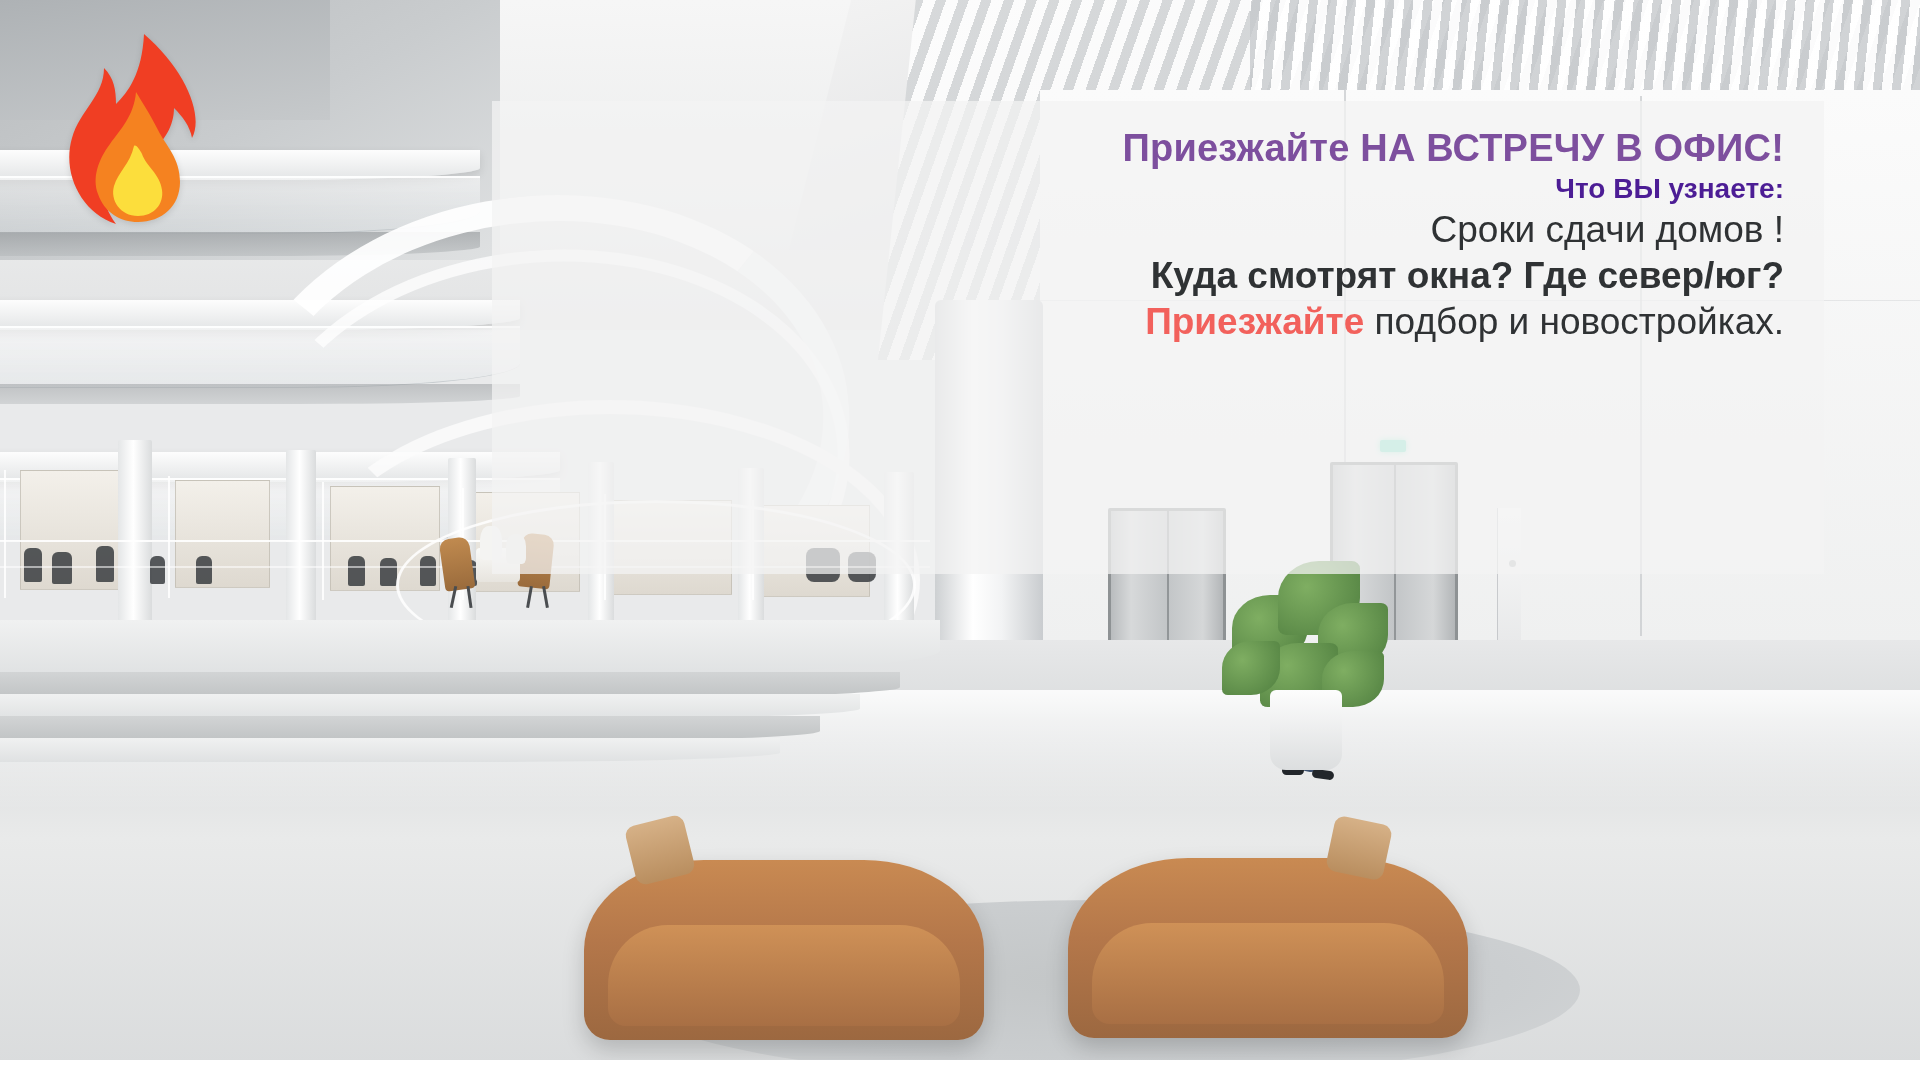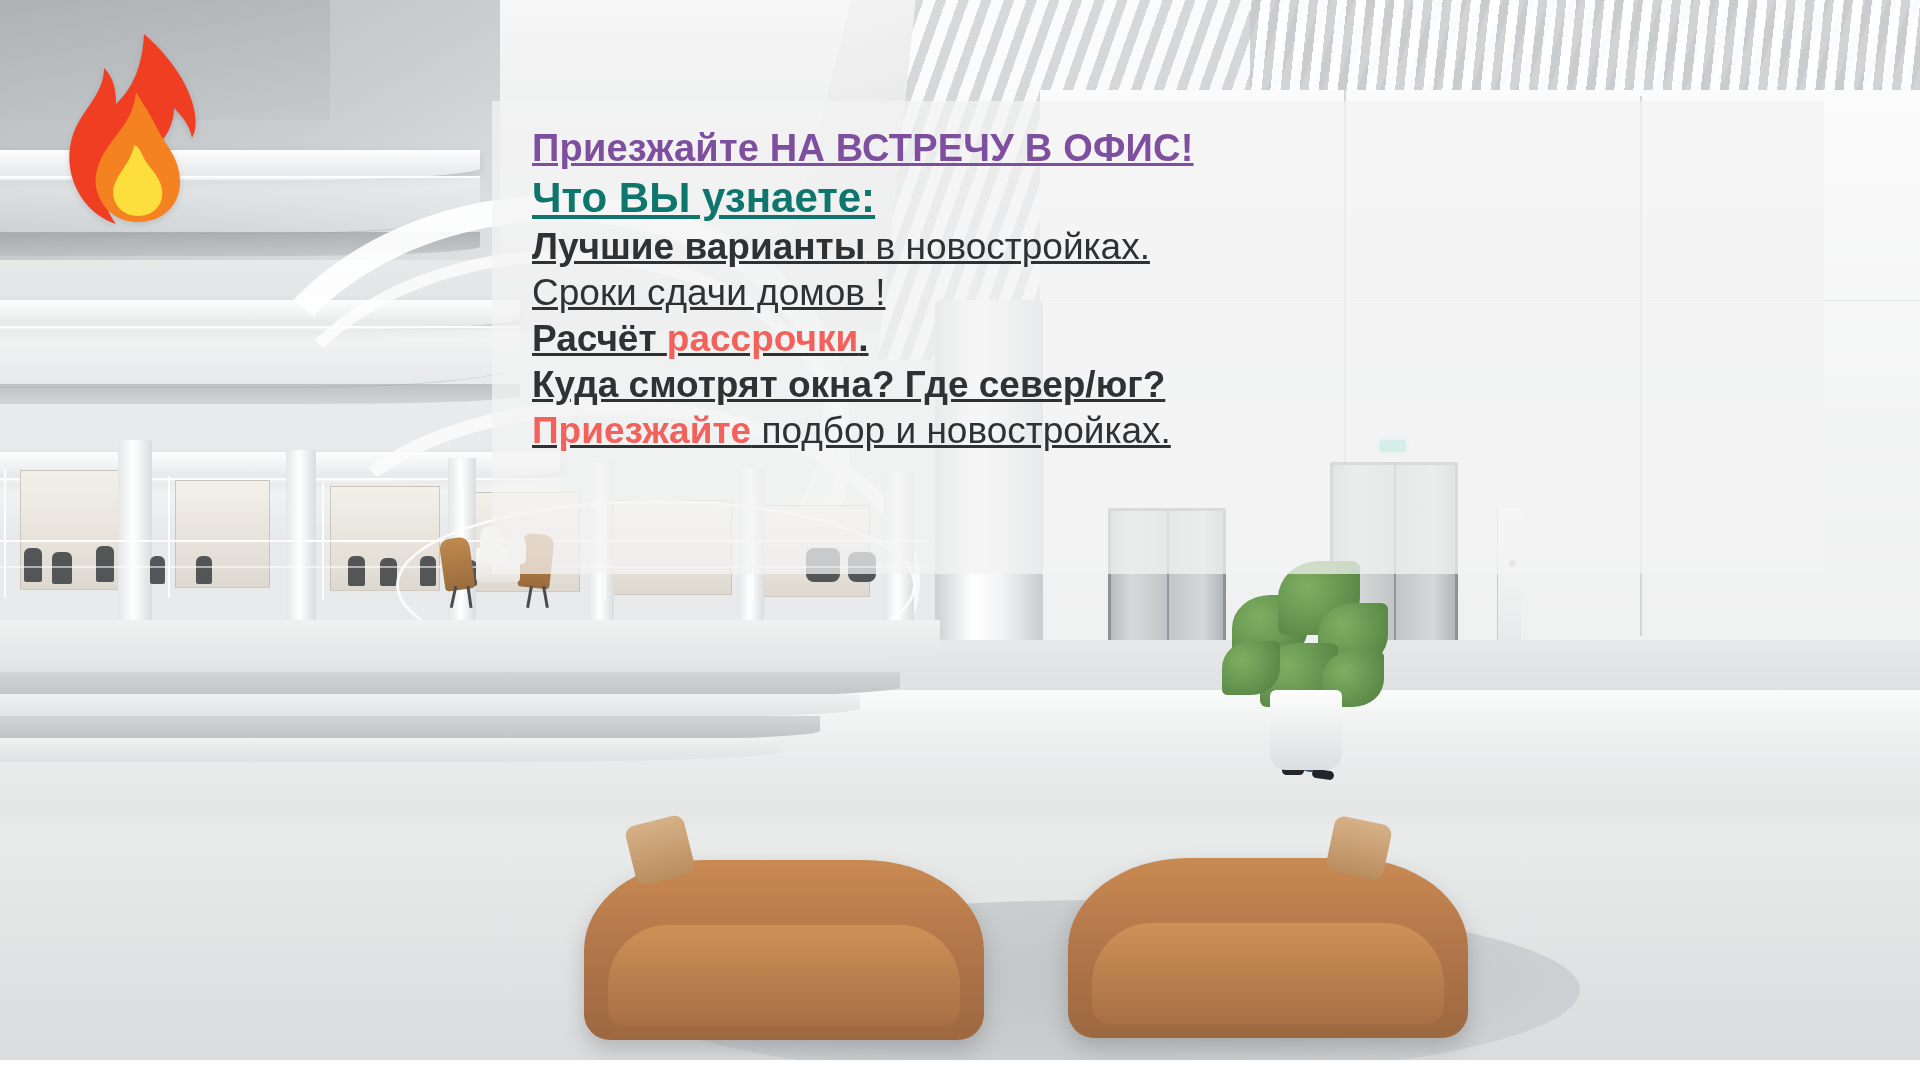--- a/index.html
+++ b/index.html
@@ -191,25 +191,25 @@
     filter:drop-shadow(0 2px 3px rgba(0,0,0,.12));
   }
 
   .text-panel {
     position:absolute; left:492px; top:101px; width:1332px; height:473px;
     background:rgba(243,243,243,.74);
     padding:24px 40px 28px;
     display:flex; flex-direction:column; align-items:center; justify-content:flex-start;
   }
   .tline {
-    width:100%; text-align:left; line-height:1.24;
-    font-size:37px; color:#2f3234; white-space:nowrap;text-decoration:underline;
+    width:100%; text-align:right; line-height:1.24;
+    font-size:37px; color:#2f3234; white-space:nowrap;
   }
   .t-head1 { font-size:38px; font-weight:bold; color:#7d4f9e; letter-spacing:.2px; }
-  .t-head2 { font-size:42px; font-weight:bold; color:#0f766e; }
+  .t-head2 { font-size:28px; font-weight:bold; color:#4c1d95; }
   .b   { font-weight:bold; }
   .red { color:#f2615c; }
 
   .cyan-banner {
     position:absolute; left:533px; top:846px; width:1300px; height:86px;
     background:rgba(74,219,218,.88);
     border-radius:46px;
     display:flex; align-items:center; justify-content:center;
     padding:0 34px;
   }
@@ -368,30 +368,24 @@
                C122 128 108 116 100 100 C92 84 84 72 78 62 Z" fill="#F58220"></path>
       <path d="M76 116 C72 134 60 142 56 156 C52 170 62 186 80 186
                C96 186 106 174 104 160 C102 144 88 136 84 124 C82 120 78 114 76 116 Z" fill="#FCDE3C"></path>
     </svg>
   </div>
 
   <div class="text-panel">
     <div class="tline t-head1">Приезжайте НА ВСТРЕЧУ В ОФИС!</div>
     <div class="tline t-head2">Что ВЫ узнаете:</div>
 
-    <div class="tline">
-      <span class="b">Лучшие варианты</span><span> в новостройках.</span>
-    </div>
 
 
     <div class="tline">Сроки сдачи домов !</div>
 
-    <div class="tline">
-      <span class="b">Расчёт </span><span class="b red">рассрочки</span><span class="b">.</span>
-    </div>
 
     <div class="tline b">Куда смотрят окна? Где север/юг?</div>
 
     <div class="tline">
       <span class="b red">Приезжайте</span><span> подбор и новостройках.</span>
     </div>
   </div>
 
 
 </div>

